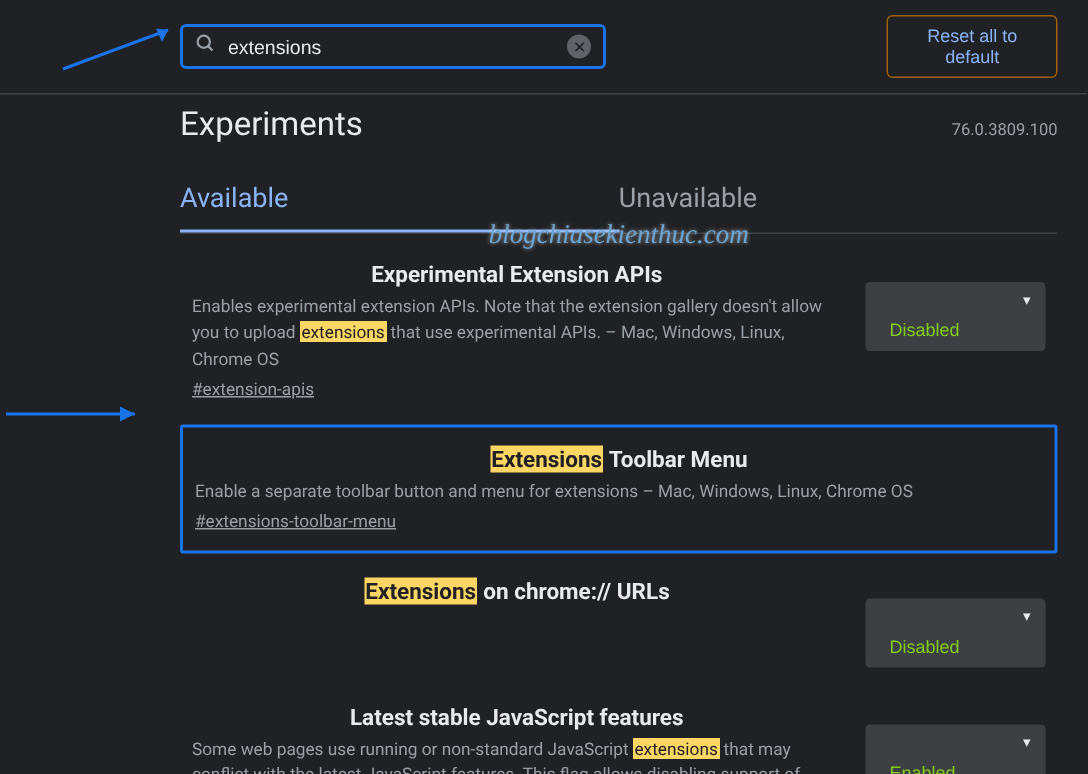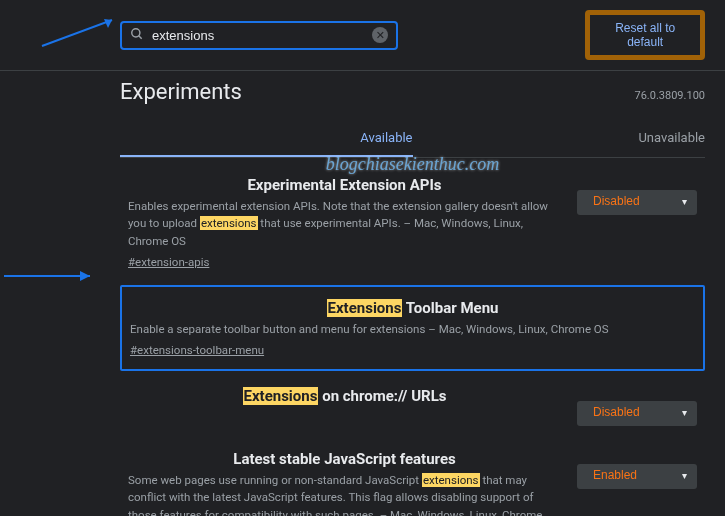--- a/index.html
+++ b/index.html
@@ -39,41 +39,41 @@
   font-size: 13px;
 }
 .search-box .clear {
   width: 16px; height: 16px; border-radius: 50%;
   background: #5f6368; color: #202124;
   display: flex; align-items: center; justify-content: center;
   font-size: 11px; cursor: pointer;
 }
 .reset-btn {
   background: transparent;
-  border: 5px solid #a16207;
+  border: 1px solid #a16207;
   color: #8ab4f8;
   padding: 6px 12px;
   border-radius: 4px;
   font-size: 12px;
   cursor: pointer;
   margin-left: 47px;
 }
 .main { padding: 8px 20px 0 120px; }
 .title-row { display: flex; justify-content: space-between; align-items: baseline; margin-bottom: 16px; }
 .title { font-size: 22px; font-weight: 400; color: #e8eaed; }
 .version { color: #9aa0a6; font-size: 11px; }
 .tabs {
   display: flex;
   border-bottom: 1px solid #3c4043;
   margin-bottom: 6px;
   position: relative;
 }
 .tab {
-  flex: 1; text-align: right; padding: 10px 0;
-  color: #9aa0a6; font-size: 13px; cursor: pointer;
+  flex: 1; text-align: left; padding: 10px 0;
+  color: #9aa0a6; font-size: 18px; cursor: pointer;
 }
 .tab.active { color: #8ab4f8; border-bottom: 2px solid #8ab4f8; }
 .watermark {
   position: absolute;
   left: 50%; transform: translateX(-50%);
   top: 34px;
   font-family: Georgia, serif;
   font-style: italic;
   font-size: 18px;
   color: #6aa5d4;
@@ -87,23 +87,23 @@
   align-items: flex-start;
 }
 .flag.highlighted { border: 2px solid #1a73e8; border-radius: 2px; margin: 4px 0; gap: 21px; }
 .flag-body { flex: 1; }
 .flag-title { font-weight: 700; font-size: 15px; color: #e8eaed; margin-bottom: 4px; text-align: center; }
 .flag-desc { font-size: 11.5px; color: #9aa0a6; line-height: 1.5; margin-bottom: 4px; }
 .flag-hash { font-size: 11.5px; color: #9aa0a6; text-decoration: underline; }
 mark { background: #fdd663; color: #202124; padding: 0 1px; }
 .flag-select {
   background: #3c4043;
-  color: #f97316;
+  color: #84cc16;
   border: none;
-  padding: 4px 28px 7px 16px;
+  padding: 25px 28px 7px 16px;
   font-size: 12px;
   border-radius: 3px;
   appearance: none;
   position: relative;
   min-width: 120px;
   margin-top: 14px;
 }
 .select-wrap { position: relative; }
 .select-wrap::after {
   content: "▾"; position: absolute; right: 10px; top: 20px;

